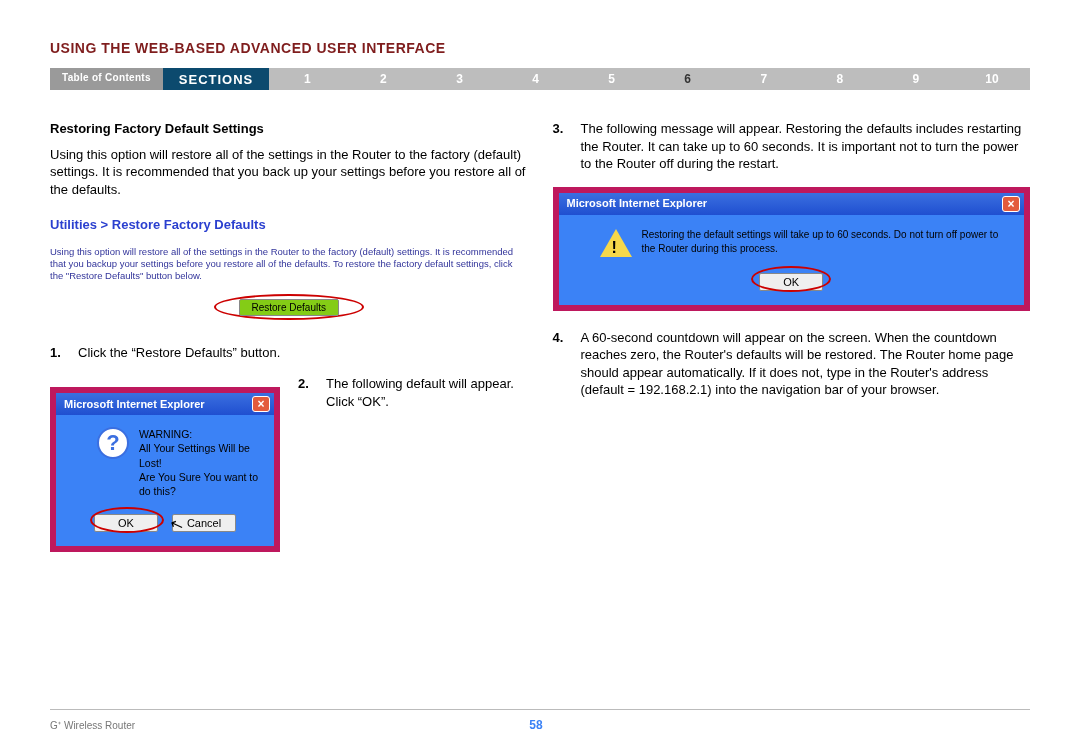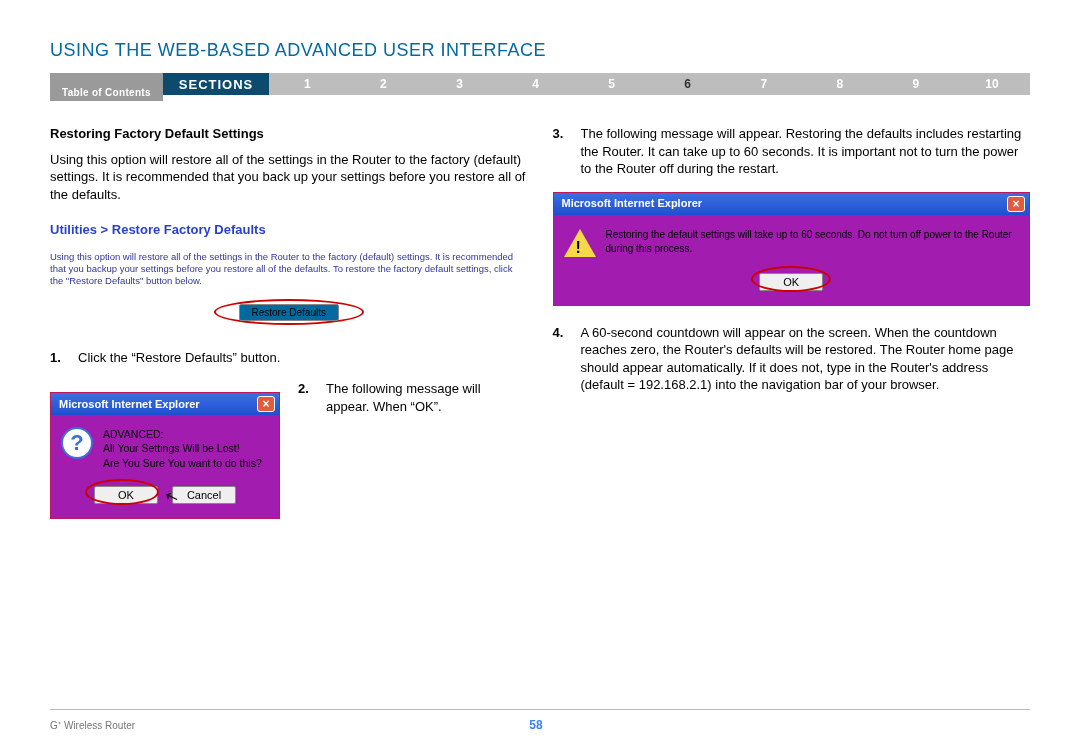--- a/index.html
+++ b/index.html
@@ -5,38 +5,38 @@
   * { box-sizing: border-box; margin: 0; padding: 0; }
   body {
     font-family: Arial, Helvetica, sans-serif;
     background: #fff;
     width: 1080px;
     height: 756px;
     position: relative;
     color: #000;
   }
   .page-title {
-    font-size: 18px;
-    font-weight: normal;
+    font-size: 14px;
+    font-weight: bold;
     letter-spacing: 0.5px;
-    color: #0369a1;
+    color: #7f1d1d;
     padding: 40px 0 12px 50px;
   }
   .nav-bar {
     display: flex;
     align-items: stretch;
     height: 22px;
     margin: 0 50px 0 50px;
     font-size: 11px;
     color: #fff;
   }
   .nav-toc {
     background: #9a9a9a;
     font-weight: bold;
-    padding: 14px 12px;
+    padding: 4px 12px;
     font-size: 10px;
     letter-spacing: 0.3px;
   }
   .nav-sections-label {
     background: #0c4a6e;
     font-weight: bold;
     font-size: 13px;
     letter-spacing: 1px;
     padding: 2px 16px;
     display: flex;
@@ -87,42 +87,42 @@
   .restore-desc {
     color: #32349a;
     font-size: 9.5px;
     line-height: 1.3;
     margin-bottom: 16px;
   }
   .restore-btn-wrap { text-align: center; position: relative; }
   .restore-btn {
     font-size: 10px;
     padding: 2px 12px;
-    background: #0369a1;
+    background: #84cc16;
     border: 1px solid #888;
     border-radius: 2px;
     cursor: pointer;
     position: relative;
     z-index: 1;
   }
   .red-ellipse {
     position: absolute;
     border: 2px solid #c00;
     border-radius: 50%;
     pointer-events: none;
   }
   .restore-ellipse {
     width: 150px; height: 26px;
     left: 50%; top: 50%;
     transform: translate(-50%, -50%);
   }
   
   .ie-dialog {
-    border: 1px solid #be185d;
-    background: #a21caf;
+    border: 6px solid #be185d;
+    background: #3b82f6;
     font-family: Tahoma, sans-serif;
   }
   .ie-titlebar {
     background: linear-gradient(#3b6fe0, #1f4fd0);
     color: #fff;
     font-weight: bold;
     font-size: 11px;
     display: flex;
     align-items: center;
     justify-content: space-between;
@@ -137,20 +137,21 @@
     display: flex; align-items: center; justify-content: center;
     font-size: 12px; font-weight: bold;
     cursor: pointer;
   }
   .ie-body {
     display: flex;
     padding: 12px 12px 12px 10px;
     gap: 10px;
     font-size: 10.5px;
     align-items: flex-start;
+    margin-left: 31px;
   }
   .ie-icon-q {
     width: 32px; height: 32px; flex: none;
     border-radius: 50%;
     background: #fff;
     border: 2px solid #3b6fe0;
     display: flex; align-items: center; justify-content: center;
     font-size: 22px; font-weight: bold; color: #3b6fe0;
   }
   .ie-icon-warn {
@@ -274,37 +275,37 @@
     <div class="step2-wrap">
 
       <div class="ie-dialog dlg1">
         <div class="ie-titlebar">
           <span>Microsoft Internet Explorer</span>
           <span class="ie-close">×</span>
         </div>
         <div class="ie-body">
           <div class="ie-icon-q">?</div>
           <div>
-            <div>ADVANCED:</div>
+            <div>WARNING:</div>
             <div>All Your Settings Will be Lost!</div>
             <div>Are You Sure You want to do this?</div>
           </div>
         </div>
         <div class="ie-buttons">
           <span class="ok-ellipse"></span>
           <button class="ie-btn">OK</button>
           <span class="cursor-arrow">↖</span>
           <button class="ie-btn">Cancel</button>
         </div>
       </div>
 
       <div style="flex:1">
         <div class="step">
           <div class="step-num">2.</div>
-          <div class="step-text">The following message will appear. When “OK”.</div>
+          <div class="step-text">The following default will appear. Click “OK”.</div>
         </div>
       </div>
     </div>
   </div>
 
   <div class="col">
     <div class="step">
       <div class="step-num">3.</div>
       <div class="step-text">The following message will appear. Restoring the defaults includes restarting the Router. It can take up to 60 seconds. It is important not to turn the power to the Router off during the restart.</div>
     </div>

